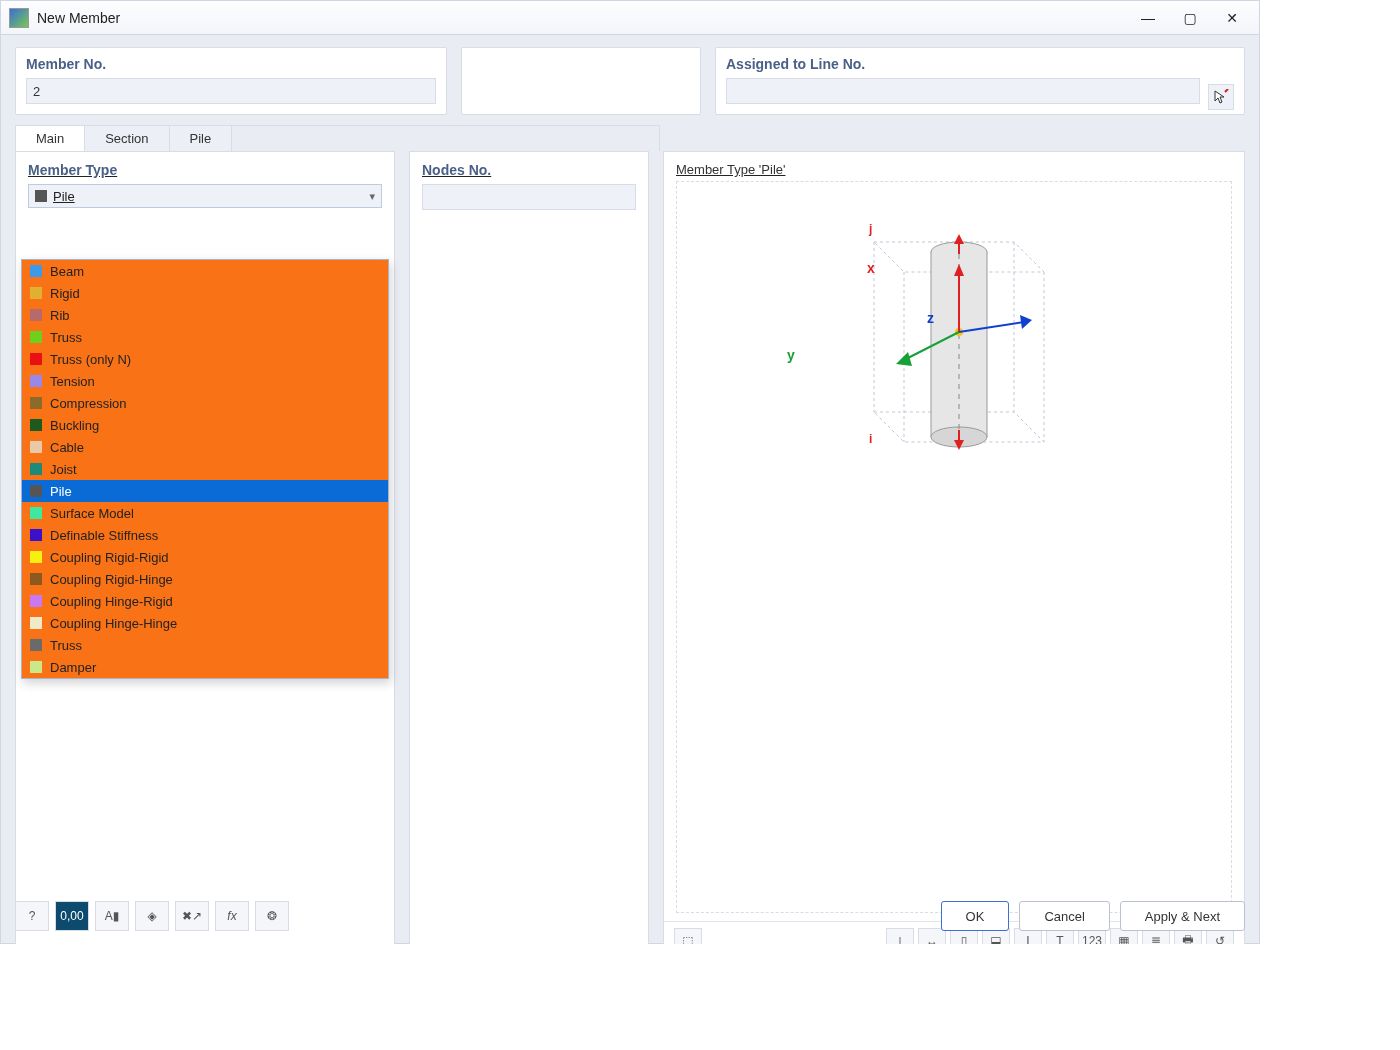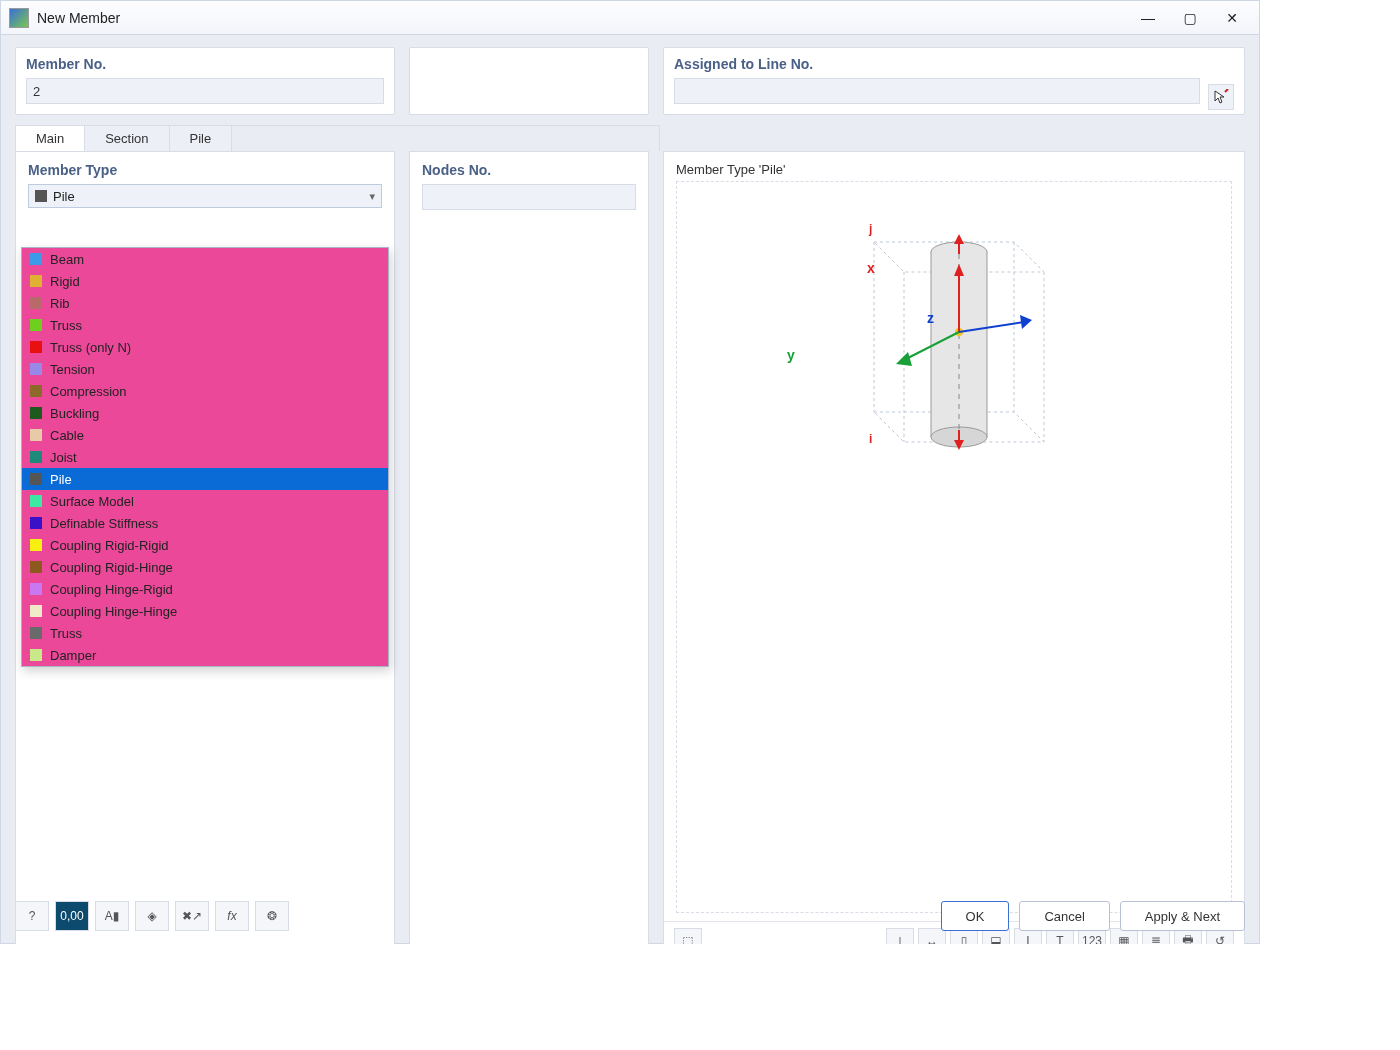--- a/index.html
+++ b/index.html
@@ -7,39 +7,39 @@
   .window { width:1260px; height:944px; margin:0; border:1px solid #cfd6e4; background:#e9ecf2; position:relative; }
   .titlebar { height:34px; background:linear-gradient(#fdfdff,#f3f5fa); border-bottom:1px solid #d0d6e2; display:flex; align-items:center; padding:0 8px; }
   .titlebar .app-icon { width:20px; height:20px; background:linear-gradient(135deg,#3b6fd6,#78c850); border:1px solid #999; margin-right:8px; }
   .titlebar .title { font-size:14px; color:#222; flex:1; }
   .win-btns { display:flex; gap:4px; }
   .win-btn { width:38px; height:24px; display:flex; align-items:center; justify-content:center; font-size:14px; }
   .content { position:absolute; top:34px; left:0; right:0; bottom:0; padding:12px 14px 12px 14px; }
   .toprow { display:flex; gap:14px; margin-bottom:10px; }
   .panel { background:#fff; border:1px solid #d7dce6; border-radius:2px; padding:8px 10px 10px 10px; }
   .panel-title { font-size:14px; font-weight:600; color:#4a6087; margin-bottom:6px; }
-  .toprow .p1 { width:380px; }
+  .toprow .p1 { width:432px; }
   .toprow .p2 { width:240px; }
   .toprow .p3 { flex:1; position:relative; }
   .readonly-input { background:#eef1f7; border:1px solid #d7dce6; height:26px; padding:0 6px; font-size:13px; width:100%; display:flex; align-items:center; color:#333; }
   .pick-btn { position:absolute; right:10px; top:36px; width:26px; height:26px; background:#eef1f7; border:1px solid #d7dce6; display:flex; align-items:center; justify-content:center; }
   .pick-btn svg { width:16px; height:16px; }
   .tabs { display:flex; background:#e9ecf2; border:1px solid #d7dce6; border-bottom:none; margin-top:6px; width:645px; }
   .tab { padding:5px 20px; font-size:13px; color:#333; background:#eceff5; border-right:1px solid #d7dce6; cursor:pointer; }
   .tab.active { background:#fff; }
-  .midrow { display:flex; gap:14px; height:810px; }
+  .midrow { display:flex; gap:14px; height:810px;text-decoration:underline; }
   .col { background:#fff; border:1px solid #d7dce6; }
   .col1 { width:380px; display:flex; flex-direction:column; }
   .col2 { width:240px; display:flex; flex-direction:column; }
   .col3 { flex:1; display:flex; flex-direction:column; }
   .section-title { font-size:14px; font-weight:600; color:#4a6087; padding:10px 12px 6px 12px; }
   .col1 .combo { margin:0 12px; height:24px; background:#eef1f7; border:1px solid #bfcce0; display:flex; align-items:center; padding:0 6px; font-size:13px; position:relative; }
   .combo .swatch { width:12px; height:12px; background:#555; margin-right:6px; }
   .combo .caret { position:absolute; right:6px; top:5px; font-size:11px; color:#666; }
-  .dropdown { position:absolute; left:20px; top:212px; width:368px; background:#ec4899; border:1px solid #aab4c8; box-shadow:2px 4px 10px rgba(0,0,0,0.18); z-index:50; }
+  .dropdown { position:absolute; left:20px; top:224px; width:368px; background:#f97316; border:1px solid #aab4c8; box-shadow:2px 4px 10px rgba(0,0,0,0.18); z-index:50; }
   .dd-item { display:flex; align-items:center; height:22px; padding:0 8px; font-size:13px; color:#222; cursor:pointer; }
   .dd-item .sw { width:12px; height:12px; margin-right:8px; }
   .dd-item.selected { background:#0a6ad6; color:#fff; }
   .nodes-input { margin:0 12px; height:26px; background:#eef1f7; border:1px solid #d7dce6; }
   .preview-title { font-size:13px; color:#333; padding:10px 4px 4px 12px; }
   .preview-area { flex:1; margin:0 12px 8px 12px; border:1px dashed #d7dce6; position:relative; display:flex; align-items:flex-start; justify-content:center; }
   .preview-toolbar { display:flex; gap:4px; padding:6px 10px; justify-content:flex-end; border-top:1px solid #e0e4ec; }
   .mini-btn { width:28px; height:26px; background:#f4f6fa; border:1px solid #d7dce6; display:flex; align-items:center; justify-content:center; font-size:12px; color:#555; }
   .comment-row { margin-top:10px; display:flex; gap:14px; }
   .comment-panel { flex:0 0 636px; height:44px; padding:23px 10px; }

